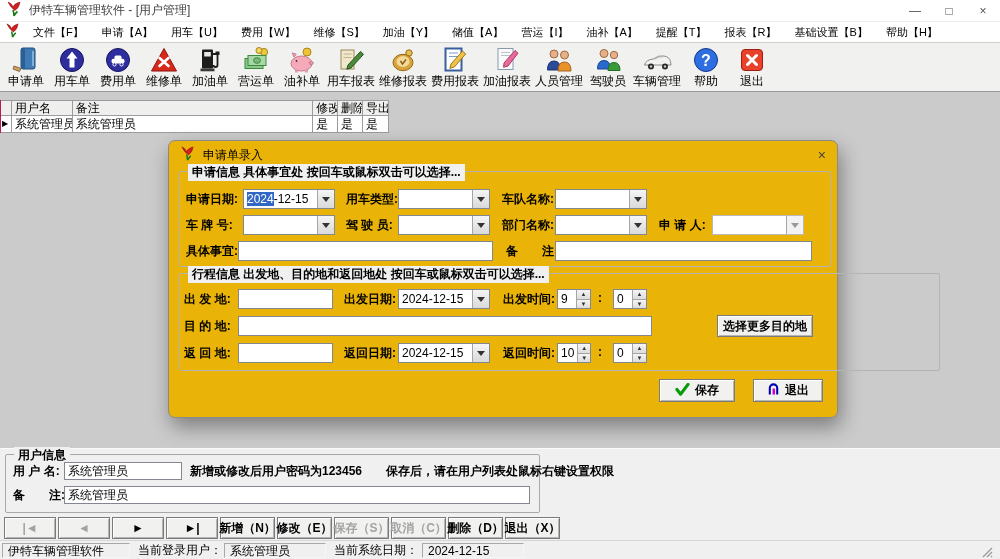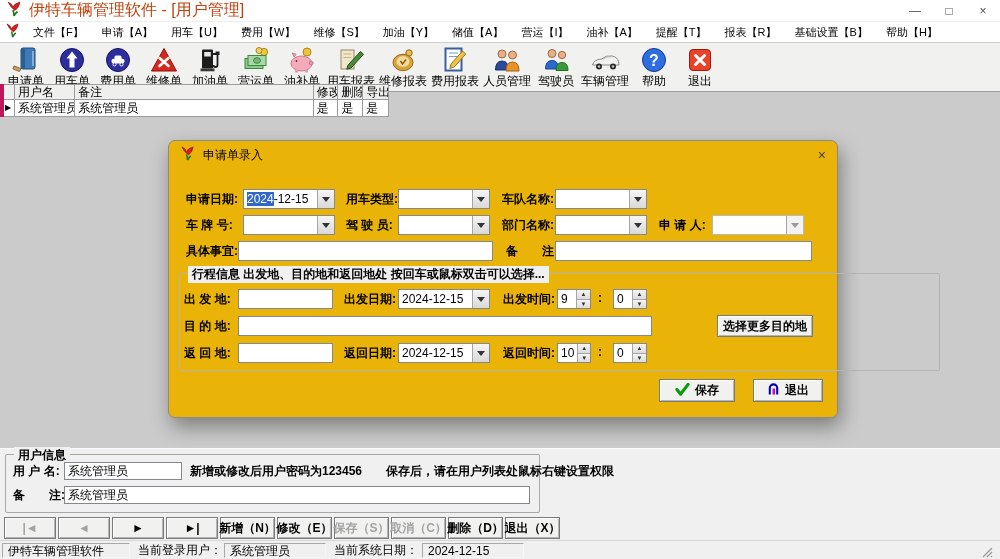--- a/index.html
+++ b/index.html
@@ -1,36 +1,36 @@
 <!DOCTYPE html>
 <html><head>
 <meta charset="utf-8">
 <style>
 *{box-sizing:border-box;margin:0;padding:0}
 html,body{width:1000px;height:559px}
 body{position:relative;font-family:"Liberation Sans","DejaVu Sans",sans-serif;font-size:12px;color:#000;background:#cbcbcb;overflow:hidden}
 
 
 .titlebar{position:absolute;left:0;top:0;width:100%;height:22px;background:#fff;border-bottom:1px solid #ededed;display:flex;align-items:center;padding-left:6px;gap:7px}
-.titlebar .title{font-size:16px;color:#c2410c;white-space:nowrap}
+.titlebar .title{font-size:12px;color:#404040;white-space:nowrap}
 .win-btns{margin-left:auto;display:flex;height:100%}
 .win-btn{width:34px;display:flex;align-items:center;justify-content:center;color:#555;font-size:12px;line-height:1}
 
 
 .menubar{position:absolute;left:0;top:22px;width:100%;height:21px;background:#fff;border-bottom:1px solid #cfcfcf;display:flex;align-items:center;padding-left:5px}
 .menu-item{padding:0 9px;font-size:11px;white-space:nowrap}
 
 
 .toolbar{position:absolute;left:0;top:43px;width:100%;height:49px;background:#f1f1ef;border-bottom:1px solid #9a9a9a;display:flex;align-items:flex-start;padding:2px 0 0 3px}
 .tool-item{min-width:46px;padding:0 2px;display:flex;flex-direction:column;align-items:center}
 .tool-icon{width:30px;height:29px;display:flex;align-items:center;justify-content:center}
 .tool-label{font-size:12px;line-height:14px;white-space:nowrap}
 
 
-.grid{position:absolute;left:0;top:84px;width:389px;border-left:4px solid #be185d}
+.grid{position:absolute;left:0;top:100px;width:389px;border-left:1px solid #be185d}
 .grid-row{display:flex}
 .grid-cell{border-right:1px solid #9c9c9c;border-bottom:1px solid #9c9c9c;padding:1px 3px;height:16px;line-height:13px;overflow:hidden;white-space:nowrap}
 .grid-head .grid-cell{background:#efefed;border-top:1px solid #9c9c9c}
 .grid-data .grid-cell{background:#fff;height:17px;line-height:14px}
 .c0{width:11px;padding:1px 0 0 1px;font-size:8px}
 .c1{width:61px}.c2{width:241px}.c3{width:25px}.c4{width:25px}.c5{width:26px}
 
 
 .groupbox{position:absolute;border:1px solid #b4b4b4;border-radius:2px}
 .legend{position:absolute;top:-8px;left:8px;background:#f0f0f0;padding:0 4px;font-weight:bold;font-size:12px;white-space:nowrap}
@@ -222,20 +222,31 @@
           <line x1="8" y1="7" x2="17" y2="7" stroke="#7a9ac8"></line>
           <line x1="8" y1="10.5" x2="17" y2="10.5" stroke="#7a9ac8"></line>
           <path d="M10 18 L21.5 5 l3.2 2.9 L13.3 21 l-4.5 1.4z" fill="#f0c04a" stroke="#9a7a1a"></path>
         </svg>
       </span>
     <span class="tool-label">费用报表</span>
   </div>
   <div class="tool-item">
     <span class="tool-icon">
         <svg width="28" height="28" viewBox="0 0 28 28">
+          <rect x="5" y="2.5" width="15" height="21" fill="#fafafa" stroke="#8a9aae"></rect>
+          <line x1="8" y1="6.5" x2="17" y2="6.5" stroke="#b8c2cf"></line>
+          <line x1="8" y1="9.5" x2="17" y2="9.5" stroke="#b8c2cf"></line>
+          <path d="M11 17 L22 4.5 l3 2.7 L15 20 l-4.4 1.3z" fill="#e86a9a" stroke="#a83a68"></path>
+        </svg>
+      </span>
+    <span class="tool-label">加油报表</span>
+  </div>
+  <div class="tool-item">
+    <span class="tool-icon">
+        <svg width="28" height="28" viewBox="0 0 28 28">
           <circle cx="9" cy="8" r="4" fill="#e8b088" stroke="#9a6a42"></circle>
           <path d="M2.5 24 q0 -9 6.5 -9 q6.5 0 6.5 9z" fill="#2a4a9a" stroke="#16306e"></path>
           <circle cx="19.5" cy="9" r="4" fill="#e8b088" stroke="#9a6a42"></circle>
           <path d="M13 25 q0 -9 6.5 -9 q6.5 0 6.5 9z" fill="#e8922a" stroke="#a5621a"></path>
         </svg>
       </span>
     <span class="tool-label">人员管理</span>
   </div>
   <div class="tool-item">
     <span class="tool-icon">
@@ -303,20 +314,23 @@
 <div class="dialog">
   <div class="dialog-title">
     <span><svg width="15" height="15" viewBox="0 0 16 16">
           <path d="M2 1 q4 1.5 5 5 q1 -3.5 7 -5 q-1 6 -5 8.5 q-4 -2.5 -7 -8.5z" fill="#d42020" stroke="#8e0f0f" stroke-width=".6"></path>
           <path d="M7 9 q1 3 1 6 q1.5 -3 3.5 -4.5" fill="none" stroke="#1a7a1a" stroke-width="1.6"></path>
         </svg></span>
     <span>申请单录入</span>
     <span class="dialog-close">×</span>
   </div>
 
+  <div class="groupbox" style="left:10px;top:30px;width:652px;height:96px">
+    <span class="legend">申请信息 具体事宜处 按回车或鼠标双击可以选择...</span>
+  </div>
   <span class="fld" style="left:17px;top:48px">申请日期:</span>
   <div class="combo" style="left:74px;top:48px;width:92px">
     <span class="combo-val"><span class="sel-text">2024</span><span>-12-15</span></span>
     <span class="combo-btn">
         <i class="arr-down"></i>
       </span>
   </div>
   <span class="fld" style="left:177px;top:48px">用车类型:</span>
   <div class="combo" style="left:229px;top:48px;width:92px">
     <span class="combo-val"></span>

